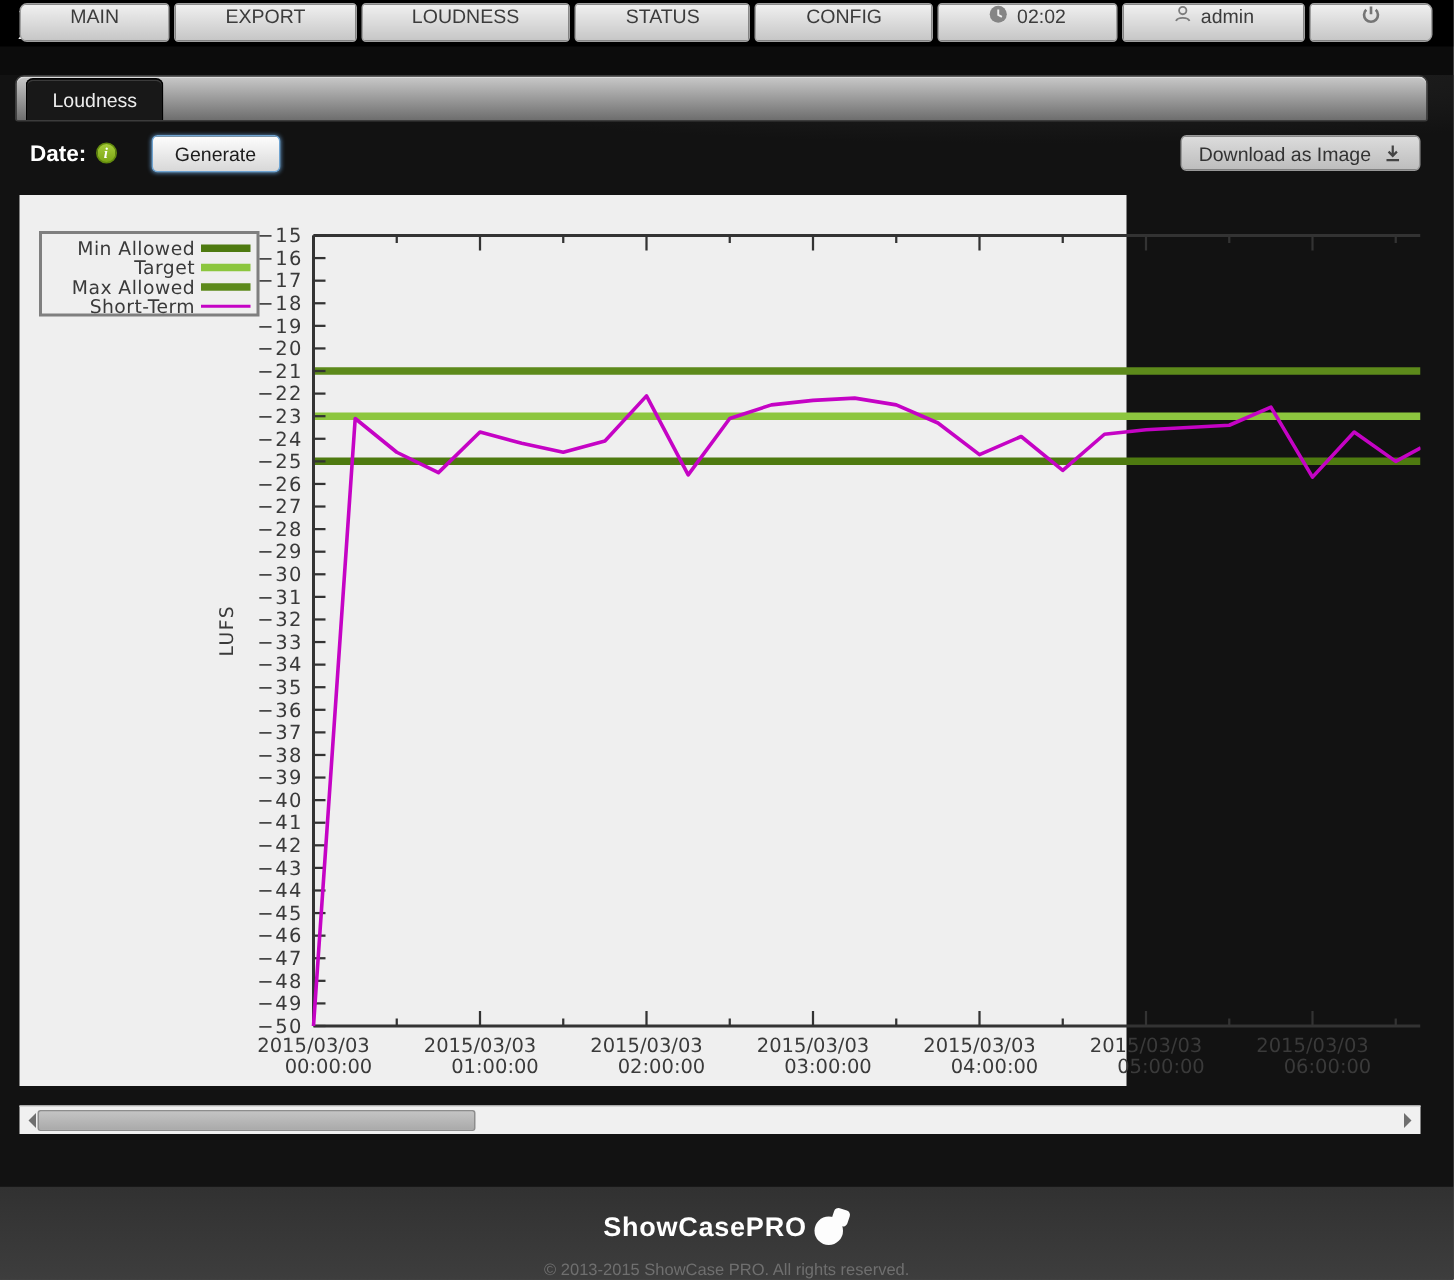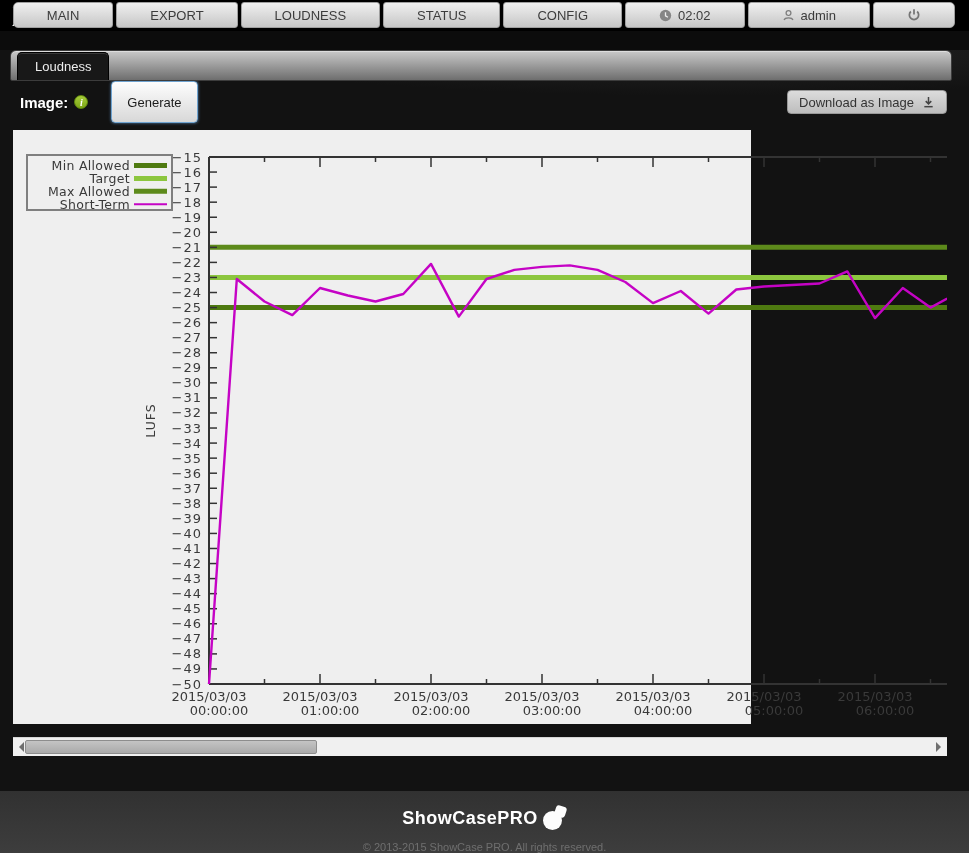--- a/index.html
+++ b/index.html
@@ -6,21 +6,21 @@
   html,body { width:969px; height:853px; overflow:hidden; background:#0c0c0c;
     font-family:"Liberation Sans", sans-serif; }
 
   
   .topbar { position:relative; height:31px; background:#000; }
   .logo { position:absolute; left:12px; top:2px; font-size:27px; font-weight:bold;
     letter-spacing:-1px; }
   .logo .xda { color:#f7f7f7; }
   .logo .num { color:#d6de23; margin-left:3px; }
   .nav { position:absolute; right:14px; top:2px; display:flex; gap:3px; height:26px; }
-  .navbtn { display:inline-flex; align-items:center; gap:6px; padding:0 33px;
+  .navbtn { display:inline-flex; gap:6px; padding:0 33px;
     background:linear-gradient(180deg,#f0f0f0,#c6c6c6); color:#3c3c3c; font-size:13px;
     border:1px solid #9f9f9f; border-radius:3px; cursor:pointer; }
   .navbtn:first-child { border-radius:5px 3px 3px 5px; }
   .navbtn:last-child { border-radius:3px 5px 5px 3px; }
 
   
   .content { position:relative; height:741px;
     background:radial-gradient(ellipse 760px 70px at 72% 0%, #242424, transparent 65%), #121212; }
 
   .tabstrip { position:relative; margin:19px 17px 0 10px; height:31px;
@@ -33,21 +33,21 @@
 
   .toolbar { display:flex; align-items:center; margin:8px 22px 0 20px; height:26px; }
   .date-label { color:#fff; font-size:15px; font-weight:bold; }
   .info-icon { width:14px; height:14px; border-radius:50%; margin:0 5px 0 6px;
     background:linear-gradient(180deg,#a6cc3a,#7ca616); border:1px solid #628a0e;
     display:inline-flex; align-items:center; justify-content:center; }
   .info-icon::after { content:"i"; color:#fff; font:italic bold 10px "Liberation Serif", serif; }
   .date-input { width:144px; height:23px; background:#111; border:1px solid #4a4a4a;
     border-radius:3px; color:#e8e8e8; font-size:13px; padding:0 7px;
     font-family:"Liberation Sans",sans-serif; }
-  .gen-btn { margin-left:18px; height:42px; padding:0 15px; font-size:13px; color:#1c1c1c;
+  .gen-btn { margin-left:18px; height:25px; padding:0 15px; font-size:13px; color:#1c1c1c;
     background:linear-gradient(180deg,#fdfdfd,#d8d8d8); border:1px solid #6fa3d0;
     border-radius:4px; box-shadow:0 0 3px rgba(96,150,200,.9); cursor:pointer; }
   .spacer { flex:1; }
   .dl-btn { display:inline-flex; align-items:center; gap:8px; height:24px; padding:0 11px;
     font-size:13px; color:#333; background:linear-gradient(180deg,#dcdcdc,#bdbdbd);
     border:1px solid #989898; border-radius:4px; cursor:pointer; }
 
   .panel { margin:15px 22px 0 13px; width:738px; height:594px; background:#efefef;
     position:relative; }
   .panel svg { display:block; }
@@ -121,21 +121,21 @@
   </div>
 </div>
 
 <div class="content">
 
   <div class="tabstrip">
     <div class="tab-active">Loudness</div>
   </div>
 
   <div class="toolbar">
-    <span class="date-label">Image:</span>
+    <span class="date-label">Date:</span>
     <span class="info-icon"></span>
     <button class="gen-btn">Generate</button>
     <span class="spacer"></span>
     <button class="dl-btn">
       <span>Download as Image</span>
       <svg width="13" height="13" viewBox="0 0 14 14">
           <path d="M7 1v7M4 5.5 7 8.5l3-3" stroke="#444" stroke-width="1.6" fill="none"></path>
           <path d="M2.5 11.5h9" stroke="#444" stroke-width="1.6"></path>
         </svg>
     </button>

